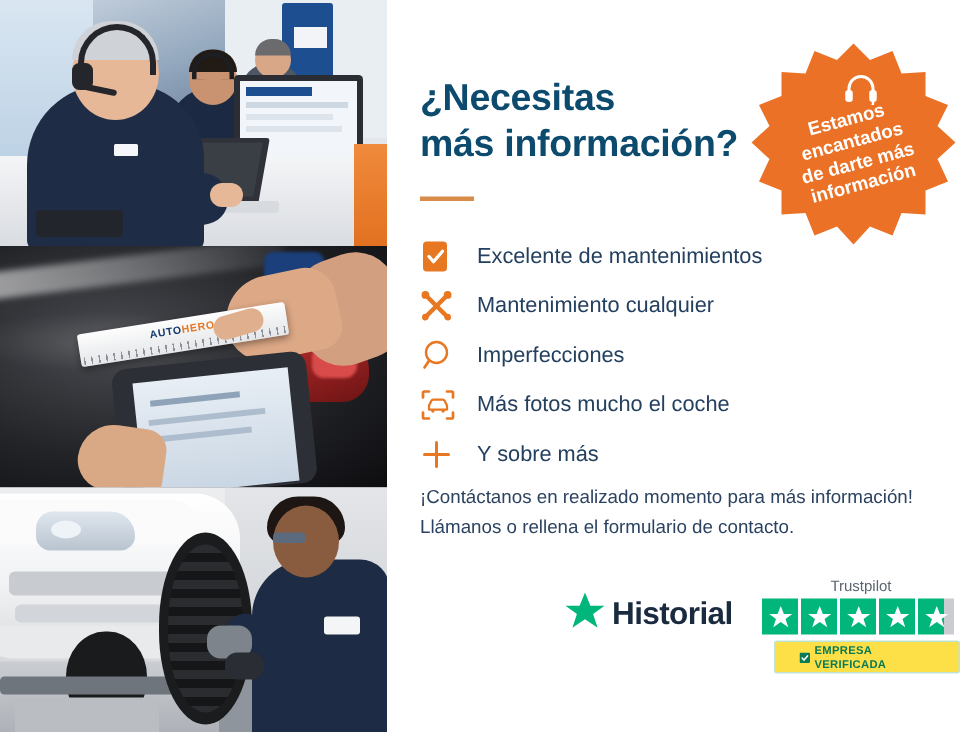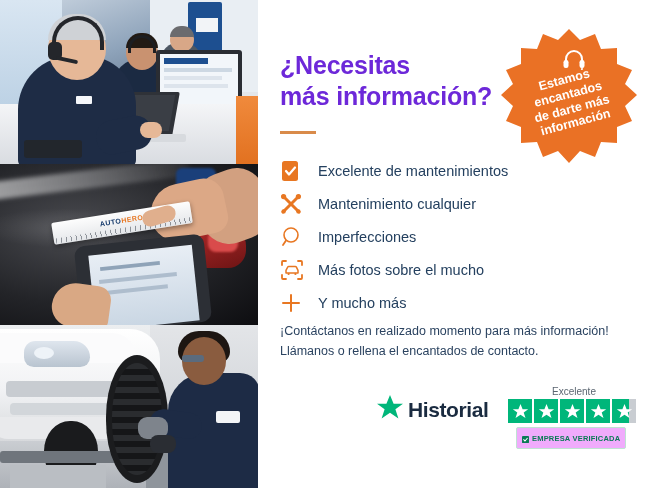--- a/index.html
+++ b/index.html
@@ -126,21 +126,21 @@
     width: 392px; height: 488px;
     background: #ffffff;
   }
   .heading {
     position: absolute;
     left: 22px; top: 50px;
     width: 240px;
     font-size: 25px;
     font-weight: bold;
     line-height: 1.22;
-    color: #6d28d9;
+    color: #0c4a6e;
     letter-spacing: -.2px;
   }
   .rule {
     position: absolute;
     left: 22px; top: 131px;
     width: 36px; height: 3px;
     background: #d98b4a;
   }
 
   
@@ -236,24 +236,24 @@
     background: #00b67a;
     display: flex; align-items: center; justify-content: center;
   }
   .tp-star.partial { background: linear-gradient(90deg,#00b67a 72%, #c9cdd2 72%); }
   .tp-verified {
     margin-top: 4px;
     margin-left: 8px;
     display: inline-flex;
     align-items: center;
     gap: 3px;
-    background: #f0abfc;
+    background: #fde047;
     border: 1px solid #bfe3d3;
     border-radius: 2px;
-    padding: 1px 5px;
+    padding: 1px 16px;
   }
   .tp-verified-text {
     font-size: 7.5px;
     font-weight: bold;
     color: #0a7a55;
     letter-spacing: .2px;
   }
 </style>
 </head>
 <body>
@@ -419,52 +419,52 @@
           <svg width="24" height="22" viewBox="0 0 24 22">
             <path d="M2 6 V3 a1 1 0 0 1 1 -1 h3" fill="none" stroke="#e87722" stroke-width="1.8" stroke-linecap="round"></path>
             <path d="M22 6 V3 a1 1 0 0 0 -1 -1 h-3" fill="none" stroke="#e87722" stroke-width="1.8" stroke-linecap="round"></path>
             <path d="M2 16 v3 a1 1 0 0 0 1 1 h3" fill="none" stroke="#e87722" stroke-width="1.8" stroke-linecap="round"></path>
             <path d="M22 16 v3 a1 1 0 0 1 -1 1 h-3" fill="none" stroke="#e87722" stroke-width="1.8" stroke-linecap="round"></path>
             <path d="M6 14 h12 v-2.6 l-1.6 -3.2 a1.4 1.4 0 0 0 -1.2 -0.8 h-6.4 a1.4 1.4 0 0 0 -1.2 0.8 L6 11.4 Z" fill="none" stroke="#e87722" stroke-width="1.5" stroke-linejoin="round"></path>
             <circle cx="8.6" cy="15" r="1.1" fill="#e87722"></circle>
             <circle cx="15.4" cy="15" r="1.1" fill="#e87722"></circle>
           </svg>
         </span>
-        <span class="list-label">Más fotos sobre el mucho</span>
+        <span class="list-label">Más fotos mucho el coche</span>
       </div>
 
       <div class="list-item">
         <span class="list-icon">
           <svg width="22" height="22" viewBox="0 0 22 22">
             <path d="M11 3 V19" stroke="#e87722" stroke-width="2" stroke-linecap="round"></path>
             <path d="M3 11 H19" stroke="#e87722" stroke-width="2" stroke-linecap="round"></path>
           </svg>
         </span>
-        <span class="list-label">Y mucho más</span>
+        <span class="list-label">Y sobre más</span>
       </div>
 
     </div>
 
     <div class="contact">
       <div>¡Contáctanos en realizado momento para más información!</div>
-      <div>Llámanos o rellena el encantados de contacto.</div>
+      <div>Llámanos o rellena el formulario de contacto.</div>
     </div>
 
     <div class="tp">
       <div class="tp-logo">
         <span>
           <svg width="28" height="27" viewBox="0 0 28 27">
             <path d="M14 1 L17.6 9.8 L27 9.8 L19.4 15.3 L22.4 24.5 L14 18.8 L5.6 24.5 L8.6 15.3 L1 9.8 L10.4 9.8 Z" fill="#00b67a"></path>
           </svg>
         </span>
         <span class="tp-logo-text">Historial</span>
       </div>
 
       <div class="tp-right">
-        <div class="tp-excelente">Excelente</div>
+        <div class="tp-excelente">Trustpilot</div>
         <div class="tp-stars">
           <span class="tp-star">
             <svg width="17" height="16" viewBox="0 0 17 16">
                 <path d="M8.5 1 L10.6 6.3 L16.2 6.3 L11.7 9.6 L13.5 15.1 L8.5 11.7 L3.5 15.1 L5.3 9.6 L0.8 6.3 L6.4 6.3 Z" fill="#ffffff"></path>
               </svg>
           </span>
           <span class="tp-star">
             <svg width="17" height="16" viewBox="0 0 17 16">
                 <path d="M8.5 1 L10.6 6.3 L16.2 6.3 L11.7 9.6 L13.5 15.1 L8.5 11.7 L3.5 15.1 L5.3 9.6 L0.8 6.3 L6.4 6.3 Z" fill="#ffffff"></path>
               </svg>

